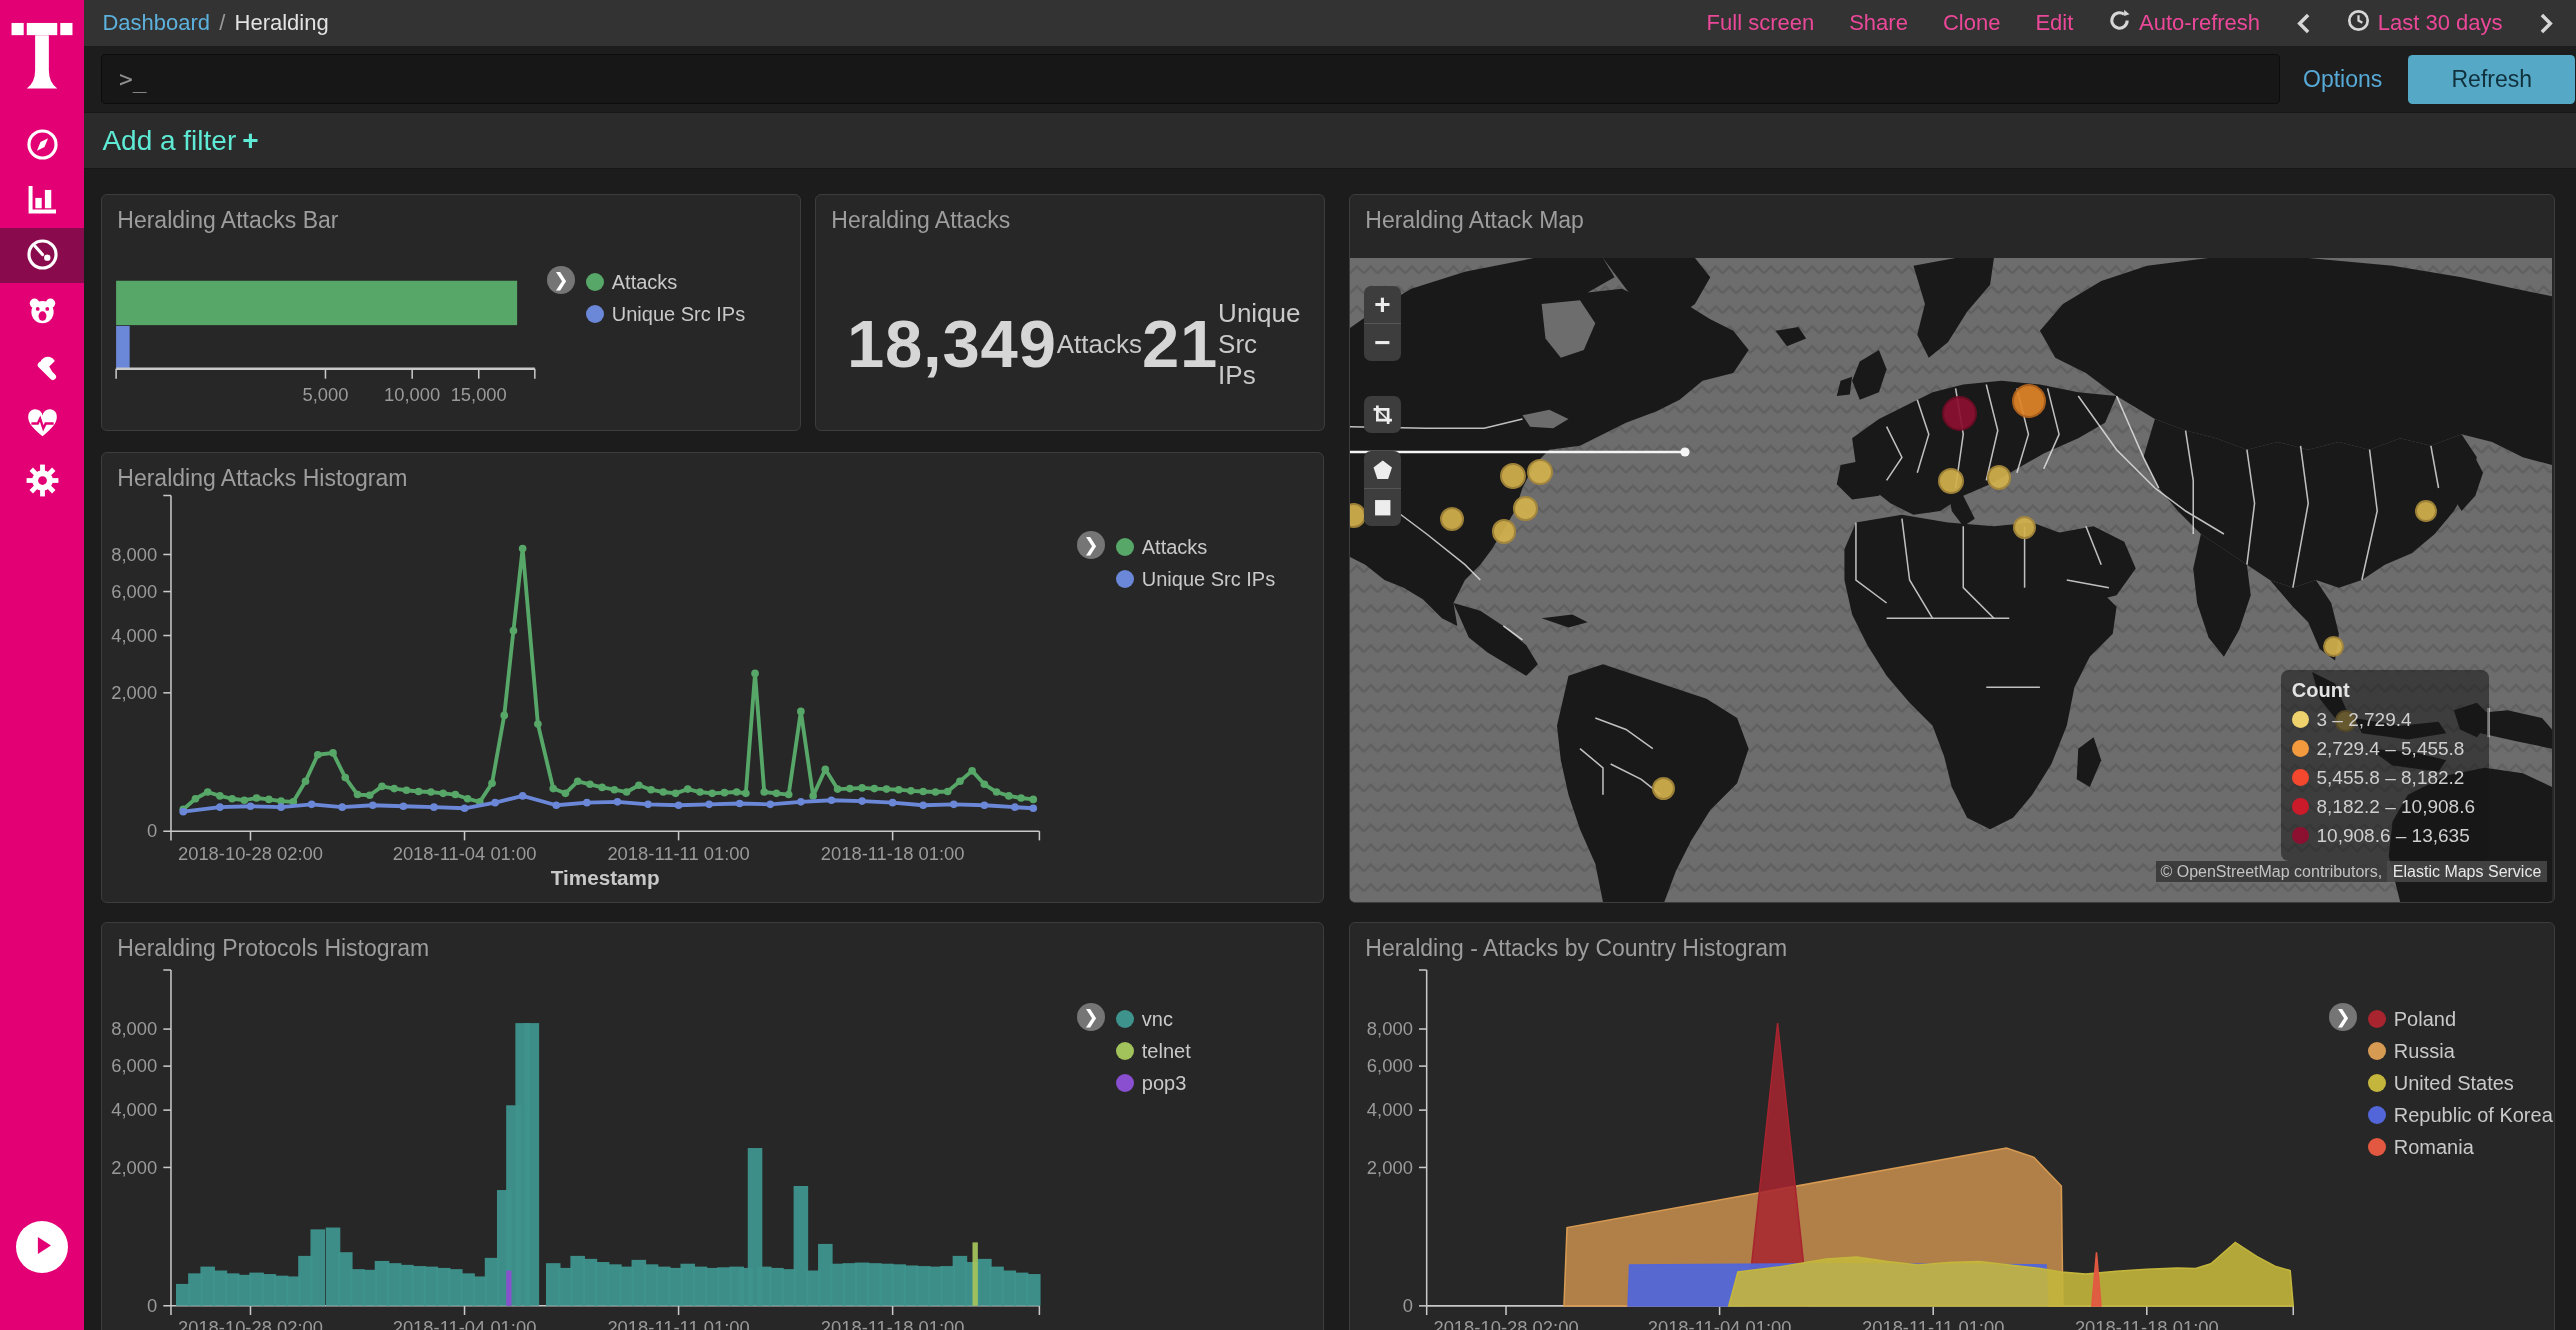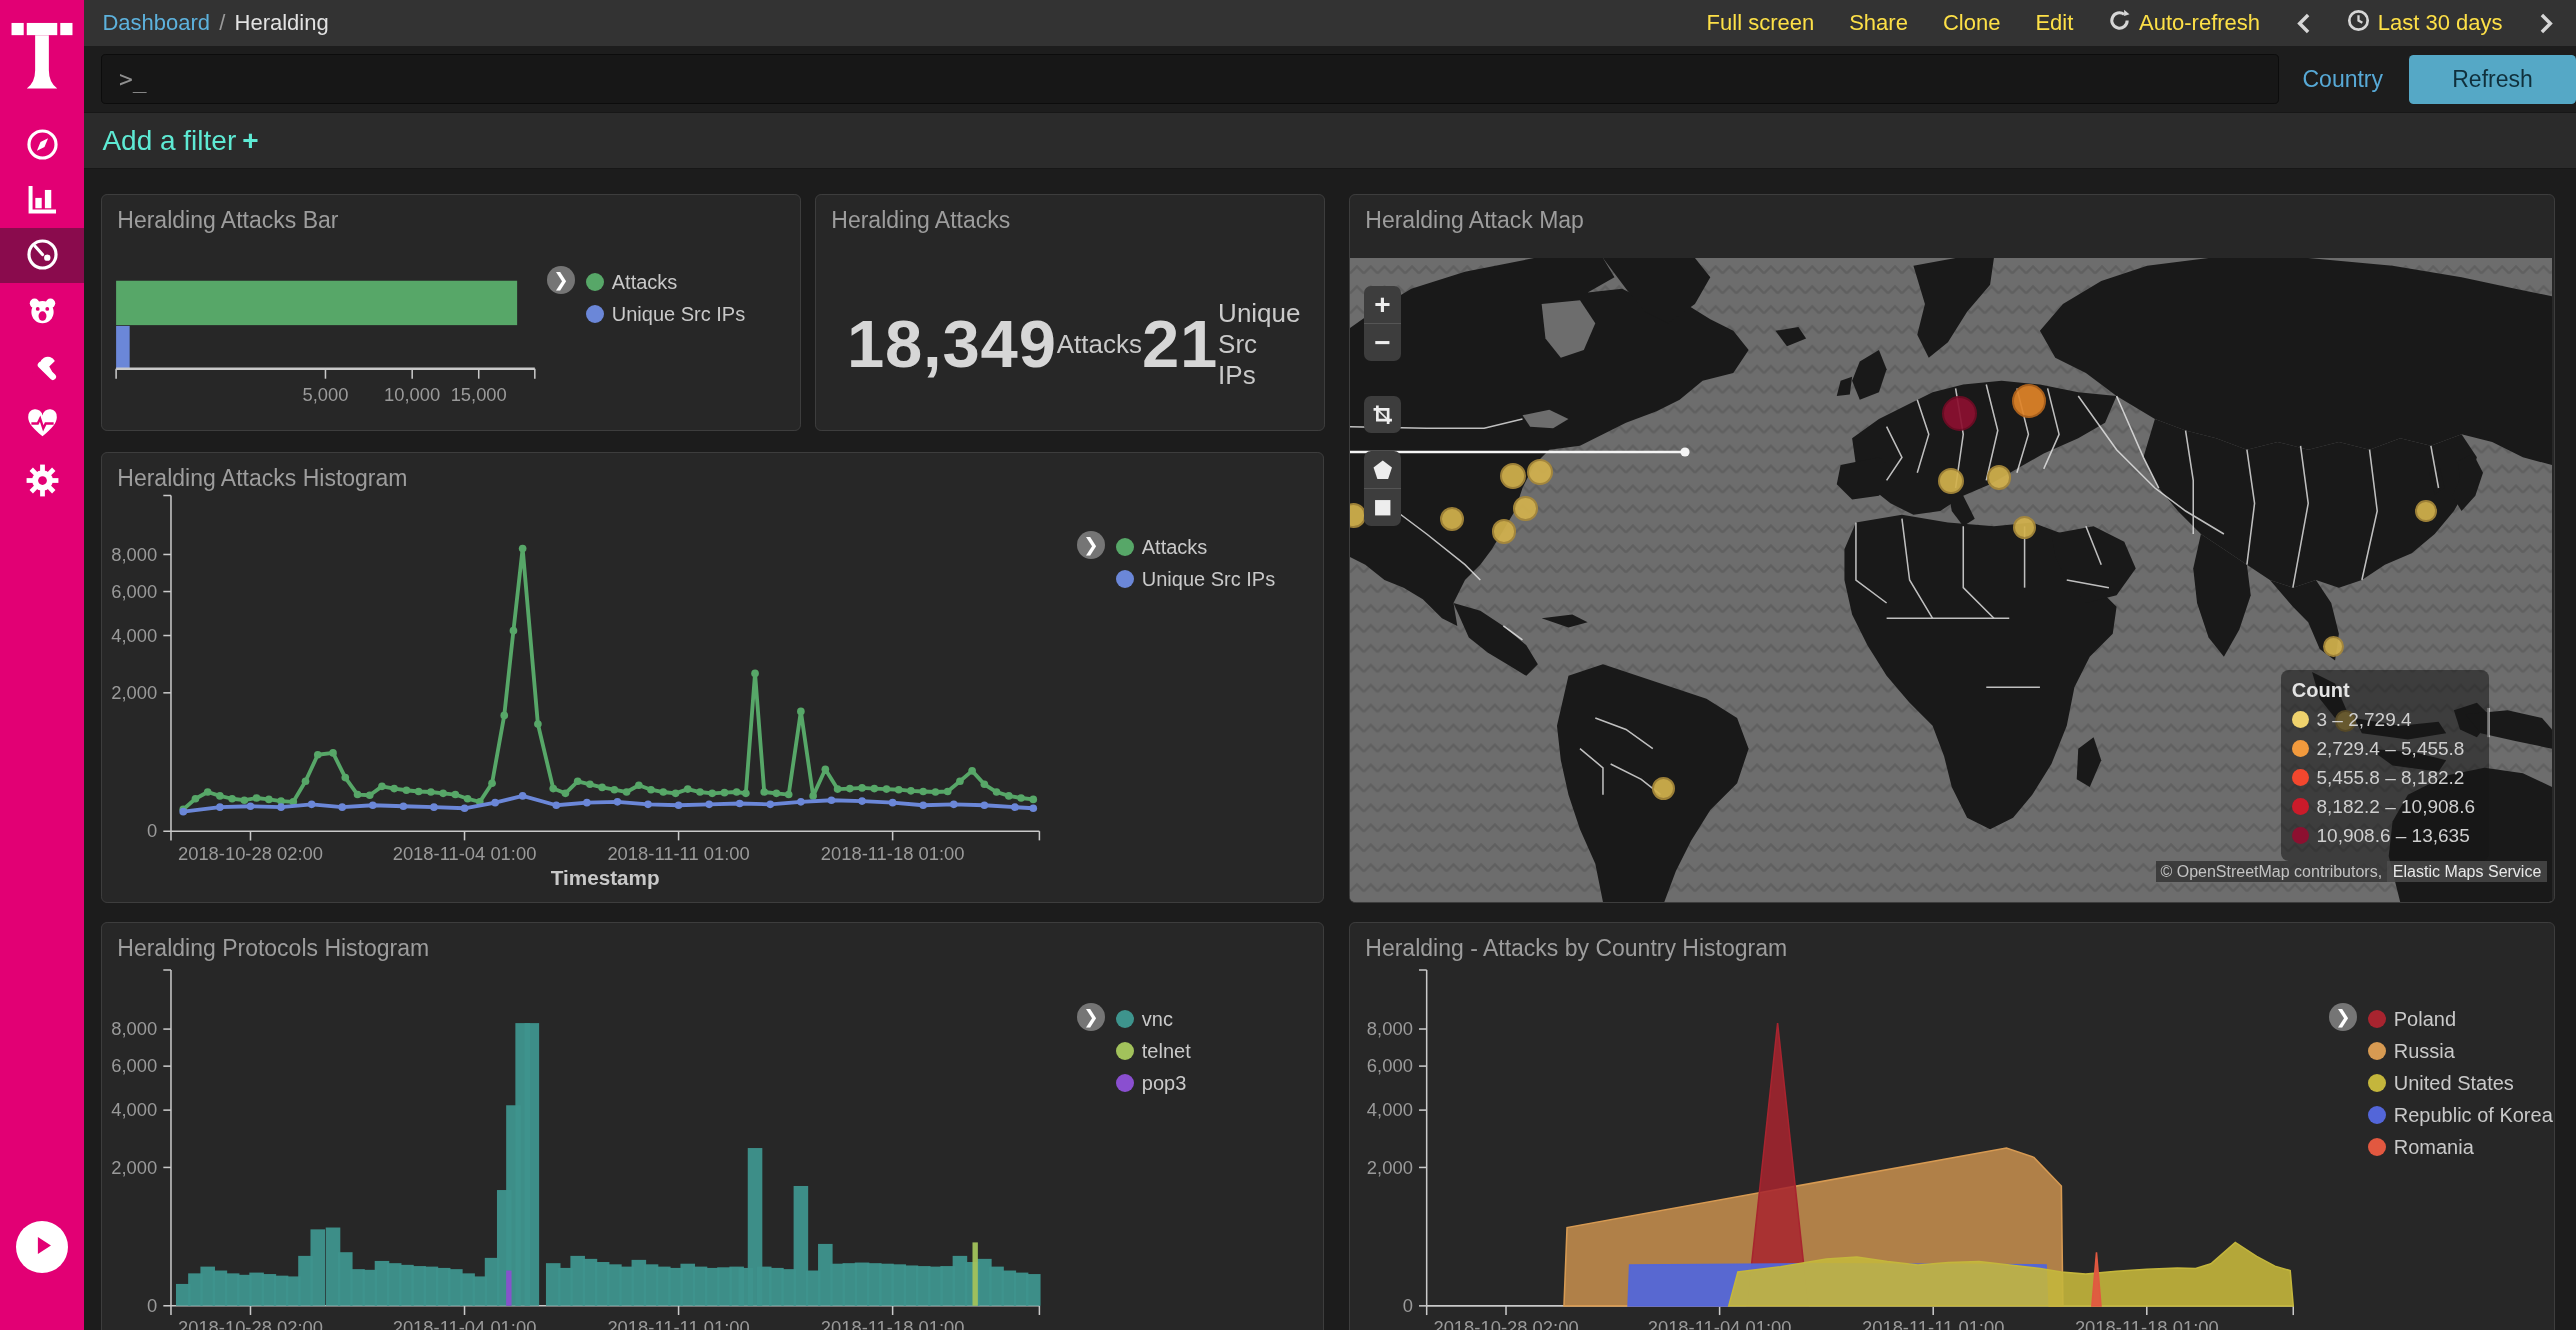--- a/index.html
+++ b/index.html
@@ -10,21 +10,21 @@
   .side-icon{position:absolute;left:0;width:84px;height:55px;display:flex;align-items:center;justify-content:center;cursor:pointer;}
   .side-icon.selected{background:#8a0b4d;}
   .side-logo{position:absolute;left:0;top:7.7px;width:84px;height:100px;display:flex;align-items:center;justify-content:center;}
   .collapse-btn{position:absolute;left:16px;top:1221px;width:52px;height:52px;border-radius:50%;background:#ffffff;display:flex;align-items:center;justify-content:center;cursor:pointer;}
   
   .topbar{position:absolute;left:84px;top:0;width:2492px;height:46px;background:#333333;border-bottom:0.8px solid #101010;display:flex;align-items:center;}
   .crumbs{padding-left:18.4px;font-size:22px;}
   .crumb-link{color:#5db2dd;cursor:pointer;}
   .crumb-sep{color:#9a9a9a;margin:0 9.2px;}
   .crumb-page{color:#e2e2e2;}
-  .top-menu{margin-left:auto;display:flex;align-items:center;gap:35px;padding-right:21.5px;font-size:22px;color:#fde047;text-align:right;}
+  .top-menu{margin-left:auto;display:flex;align-items:center;gap:35px;padding-right:21.5px;font-size:22px;color:#ec4899;text-align:right;}
   .top-menu .mi{cursor:pointer;display:flex;align-items:center;gap:7.7px;white-space:nowrap;}
   
   .queryrow{position:absolute;left:84px;top:46px;width:2492px;height:66px;background:#1d1d1d;display:flex;align-items:center;padding:0;}
   .searchbox{margin-left:17px;width:2177px;height:48px;background:#171717;border:1.5px solid #0c0c0c;border-radius:4.6px;display:flex;align-items:center;}
   .search-prompt{font-family:"DejaVu Sans Mono",monospace;color:#8f8f8f;font-size:23px;margin:0 14px 0 17px;}
   .searchbox input{flex:1;background:transparent;border:none;outline:none;color:#cfcfcf;font-size:23px;font-family:inherit;}
   .searchbox input::placeholder{color:#8b8b8b;}
   .options-link{color:#57a9d6;font-size:23px;margin:0 26px 0 23px;cursor:pointer;}
   .refresh-btn{width:167px;height:49px;background:#55a8c6;border:none;border-radius:4.6px;color:#10303c;font-size:23px;font-family:inherit;cursor:pointer;}
   
@@ -195,21 +195,21 @@
           <polyline points="5,4 16,15 5,26" fill="none" stroke="#d6d6d6" stroke-width="4.5"></polyline>
         </svg>
     </span>
   </div>
 </div>
 
 <div class="queryrow">
   <div class="searchbox">
     <span class="search-prompt">&gt;_</span>
   </div>
-  <span class="options-link">Country</span>
+  <span class="options-link">Options</span>
   <button class="refresh-btn">Refresh</button>
 </div>
 
 <div class="filterrow">
   <span class="addfilter">
     <span>Add a filter</span><span class="plus">+</span>
   </span>
 </div>
 
 <div class="dash">

